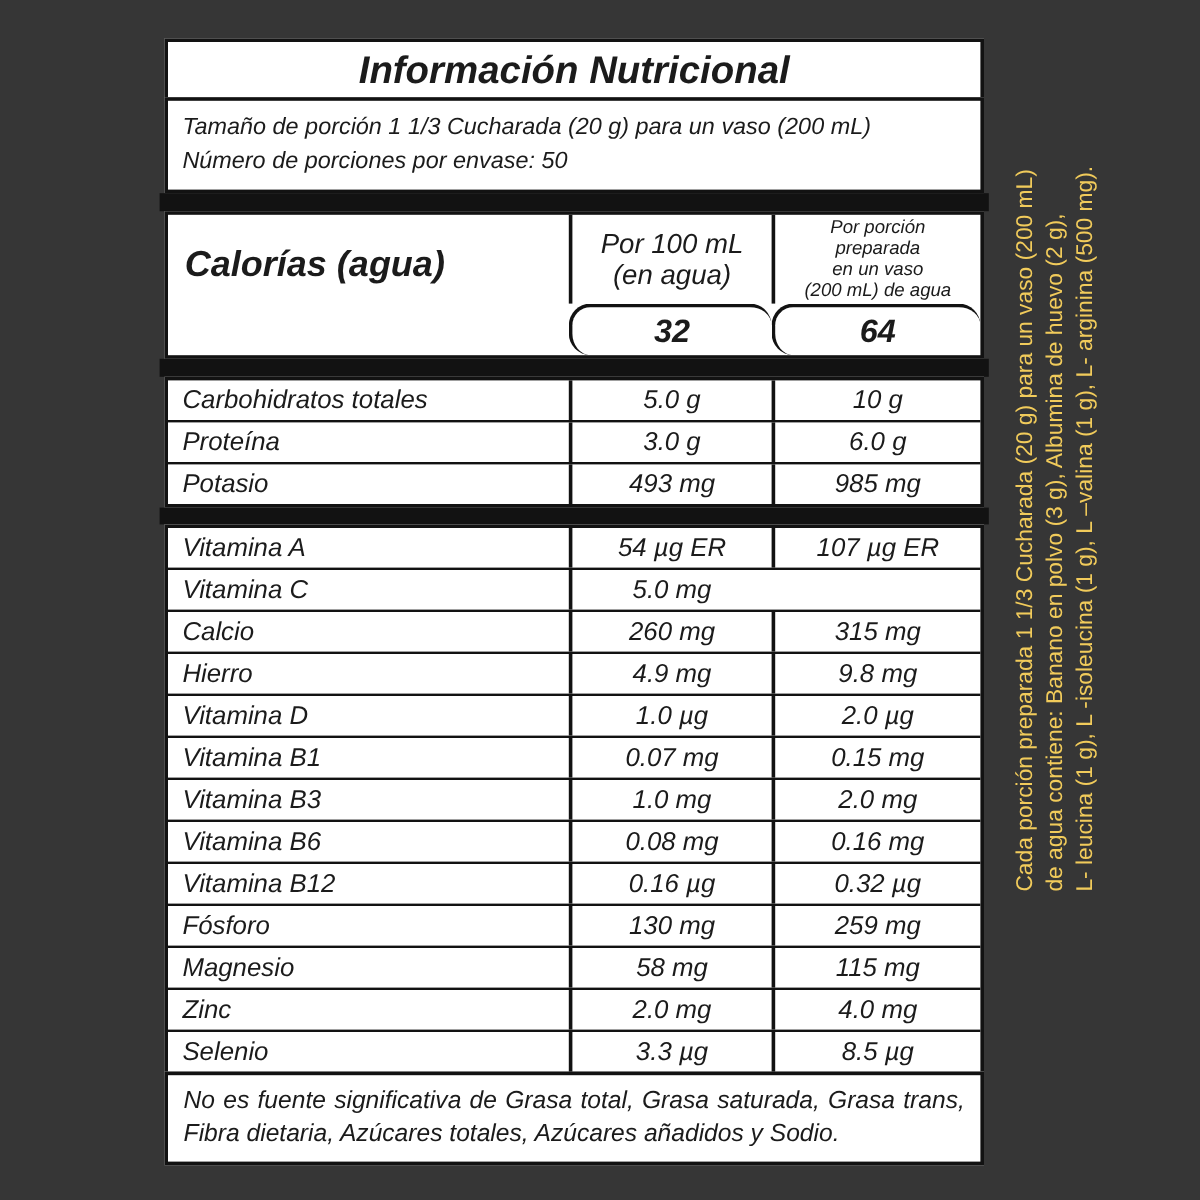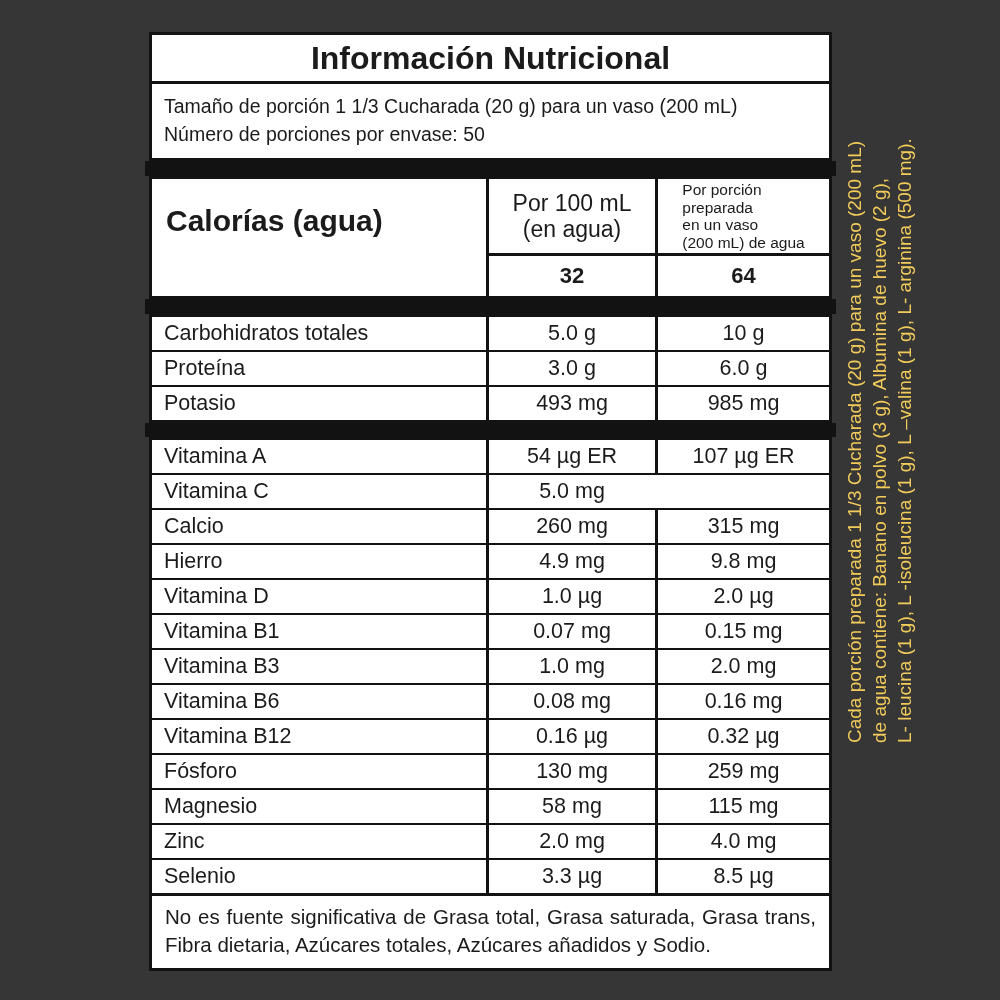--- a/index.html
+++ b/index.html
@@ -6,22 +6,23 @@
   body {
     width: 1000px; height: 1000px;
     background: #363636;
     position: relative;
     overflow: hidden;
     font-family: "Liberation Sans", sans-serif;
     color: #1b1b1b;
   }
   .label-wrap {
     position: absolute;
-    left: 145px; top: 32px;
+    left: 133px; top: 32px;
     width: 691px;
+    font-style: italic;
   }
   .box {
     background: #ffffff;
     border: 3px solid #121212;
     margin: 0 4px;
     box-sizing: border-box;
   }
   .thick-bar {
     height: 15px;
     background: #121212;
@@ -65,28 +66,28 @@
     font-size: 30px; font-weight: 700;
   }
   .cal-h1 {
     display: flex; align-items: center; justify-content: center;
     text-align: center;
     font-size: 23px; line-height: 26px;
     white-space: pre-line;
   }
   .cal-h2 {
     display: flex; align-items: center; justify-content: center;
-    text-align: left;
+    text-align: center;
     font-size: 15.5px; line-height: 17.5px;
     white-space: pre-line;
   }
   .cal-v {
     border-top: 3px solid #121212;
     display: flex; align-items: center; justify-content: center;
-    font-size: 22px; font-weight: 700;
+    font-size: 27px; font-weight: 700; border-radius: 18px;
   }
   
   .rows-box .row { height: 33px; text-align: right; }
   .rows-box .row + .row { border-top: 2px solid #121212; }
   .row .name {
     display: flex; align-items: center;
     padding-left: 12px;
     font-size: 21.5px;
   }
   .row .val {

